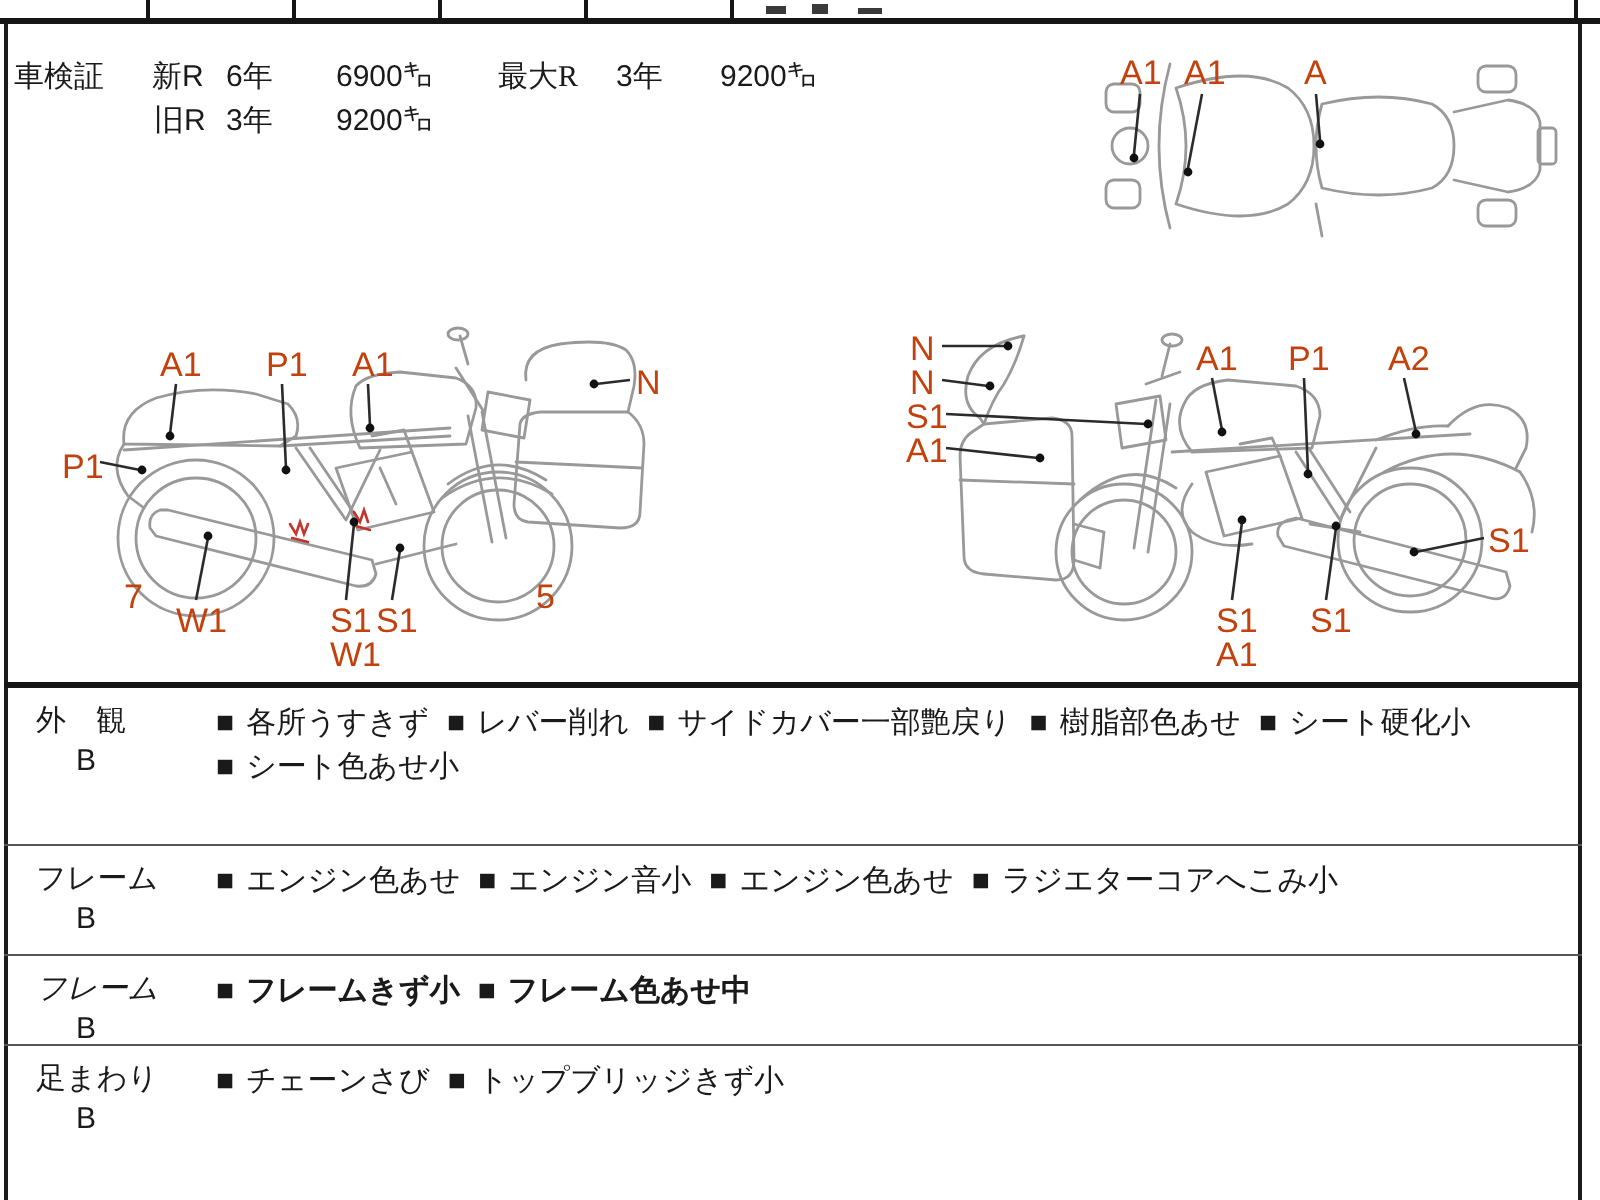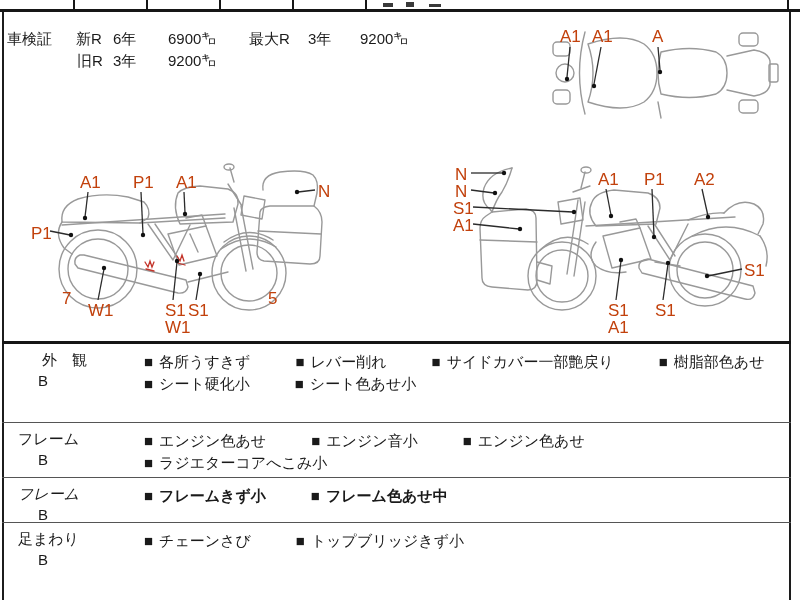--- a/index.html
+++ b/index.html
@@ -18,21 +18,21 @@
   .tok{position:absolute;font-size:15px;line-height:18px;white-space:nowrap;}
   
   .diagram{position:absolute;}
   .diagram svg{position:absolute;left:0;top:0;}
   .dlabel{position:absolute;font-size:17px;line-height:17px;white-space:nowrap;color:#c2410c;}
   
   .sep{position:absolute;left:2px;width:789px;background:#555;}
   .sep.thick{background:#161616;}
   .cat,.grade{position:absolute;font-size:15px;white-space:nowrap;}
   .items{position:absolute;left:108px;width:678px;font-size:15px;line-height:22px;}
-  .citem{margin-right:9px;white-space:nowrap;margin-left:36px;}
+  .citem{margin-right:9px;white-space:nowrap;}
   .citem .bul{margin-right:6px;}
 </style>
 </head>
 <body>
 
 <div class="sheet">
 
   <div class="border-left"></div>
   <div class="border-right"></div>
 
@@ -46,21 +46,21 @@
     <b style="left:383px;top:3px;width:10px;height:4px"></b>
     <b style="left:406px;top:2px;width:8px;height:5px"></b>
     <b style="left:429px;top:4px;width:12px;height:3px"></b>
   </div>
 
   <div class="reg">
       <span class="tok" style="left: 7px; top: 30px;">車検証</span>
       <span class="tok" style="left: 76px; top: 30px;">新R</span>
       <span class="tok" style="left: 113px; top: 30px;">6年</span>
       <span class="tok" style="left: 168px; top: 30px;">6900㌔</span>
-      <span class="tok" style="left: 249px; top: 30px;">最大R</span>
+      <span class="tok" style="left: 249px; top: 30px; font-family: Liberation Serif, serif;">最大R</span>
       <span class="tok" style="left: 308px; top: 30px;">3年</span>
       <span class="tok" style="left: 360px; top: 30px;">9200㌔</span>
       <span class="tok" style="left: 77px; top: 52px;">旧R</span>
       <span class="tok" style="left: 113px; top: 52px;">3年</span>
       <span class="tok" style="left: 168px; top: 52px;">9200㌔</span>
     </div>
 
   <div class="diagram" style="left:540px;top:22px;width:240px;height:110px;">
     <svg width="240" height="110" viewBox="0 0 240 110">
       <g stroke="#999" fill="none" stroke-width="1.4" stroke-linejoin="round" stroke-linecap="round">
@@ -225,21 +225,21 @@
       <span class="dlabel" style="left: 168px; top: 157px;">A1</span>
       <span class="dlabel" style="left: 215px; top: 140px;">S1</span>
     </div>
 
   <div class="sep thick" style="top:341px;height:3px;"></div>
   <div class="sep" style="top:422px;height:1px;"></div>
   <div class="sep" style="top:477px;height:1px;"></div>
   <div class="sep" style="top:522px;height:1px;"></div>
 
   <div>
-      <div class="cat" style="left: 18px; top: 351px; margin-left: 24px;">外　観</div>
+      <div class="cat" style="left: 18px; top: 351px;">外　観</div>
       <div class="grade" style="left: 38px; top: 372px;">B</div>
       <div class="items" style="top: 351px;"><span class="citem"><span class="bul">■</span><span>各所うすきず</span></span><span class="citem"><span class="bul">■</span><span>レバー削れ</span></span><span class="citem"><span class="bul">■</span><span>サイドカバー一部艶戻り</span></span><span class="citem"><span class="bul">■</span><span>樹脂部色あせ</span></span><span class="citem"><span class="bul">■</span><span>シート硬化小</span></span><span class="citem"><span class="bul">■</span><span>シート色あせ小</span></span></div>
       <div class="cat" style="left: 18px; top: 430px;">フレーム</div>
       <div class="grade" style="left: 38px; top: 451px;">B</div>
       <div class="items" style="top: 430px;"><span class="citem"><span class="bul">■</span><span>エンジン色あせ</span></span><span class="citem"><span class="bul">■</span><span>エンジン音小</span></span><span class="citem"><span class="bul">■</span><span>エンジン色あせ</span></span><span class="citem"><span class="bul">■</span><span>ラジエターコアへこみ小</span></span></div>
       <div class="cat" style="left: 18px; top: 485px; font-style: italic;">フレーム</div>
       <div class="grade" style="left: 38px; top: 506px;">B</div>
       <div class="items" style="top: 485px; font-weight: bold;"><span class="citem"><span class="bul">■</span><span>フレームきず小</span></span><span class="citem"><span class="bul">■</span><span>フレーム色あせ中</span></span></div>
       <div class="cat" style="left: 18px; top: 530px;">足まわり</div>
       <div class="grade" style="left: 38px; top: 551px;">B</div>

